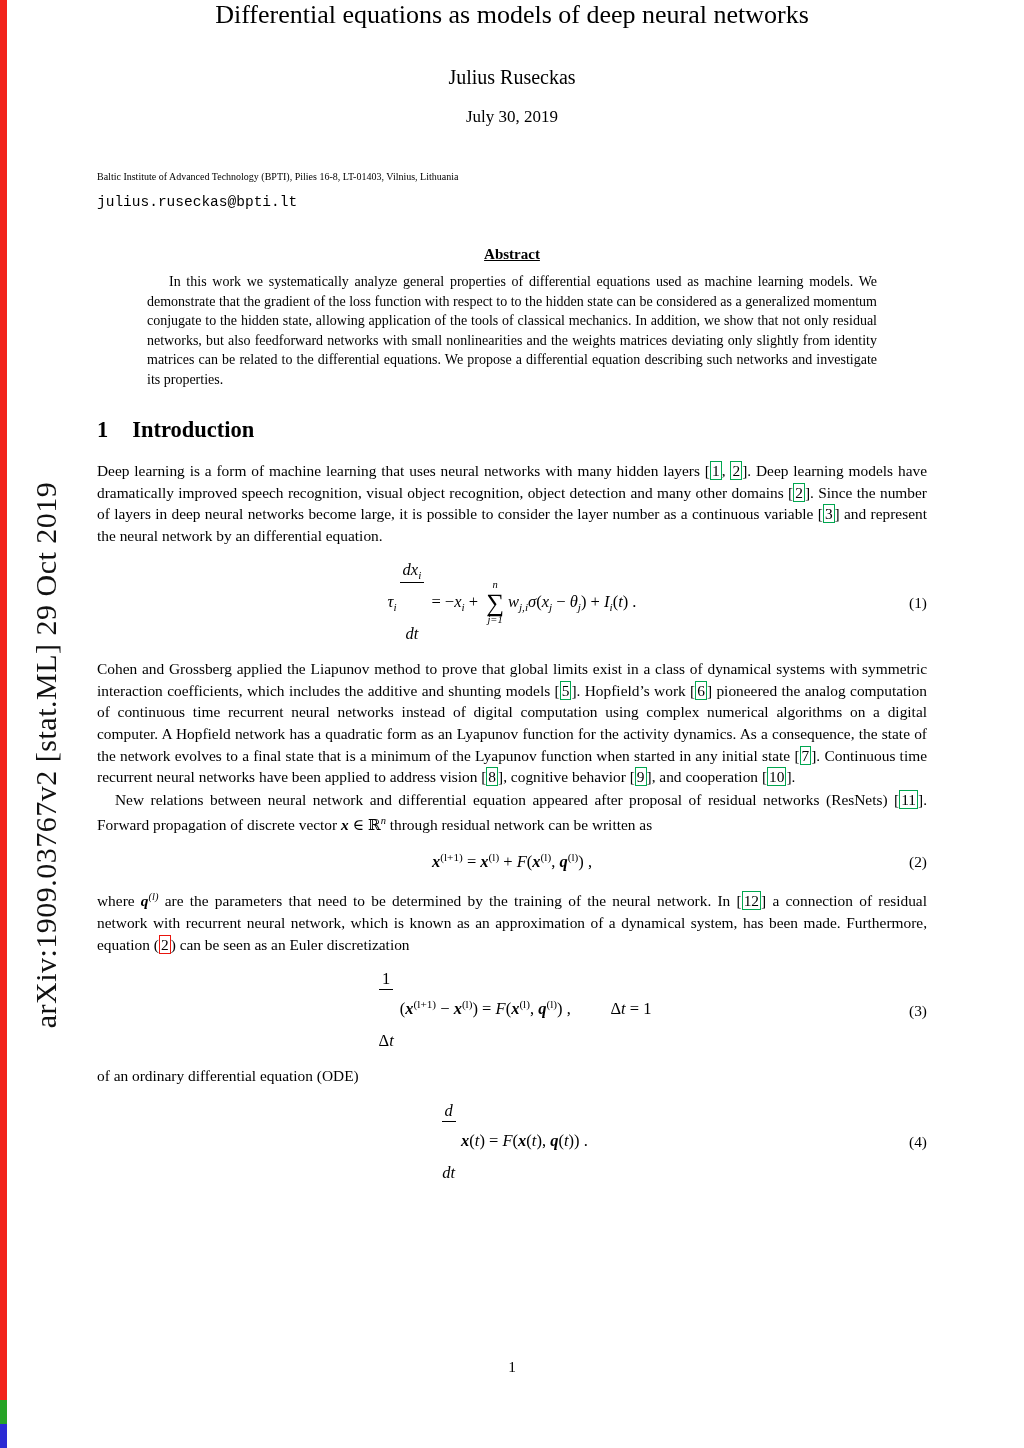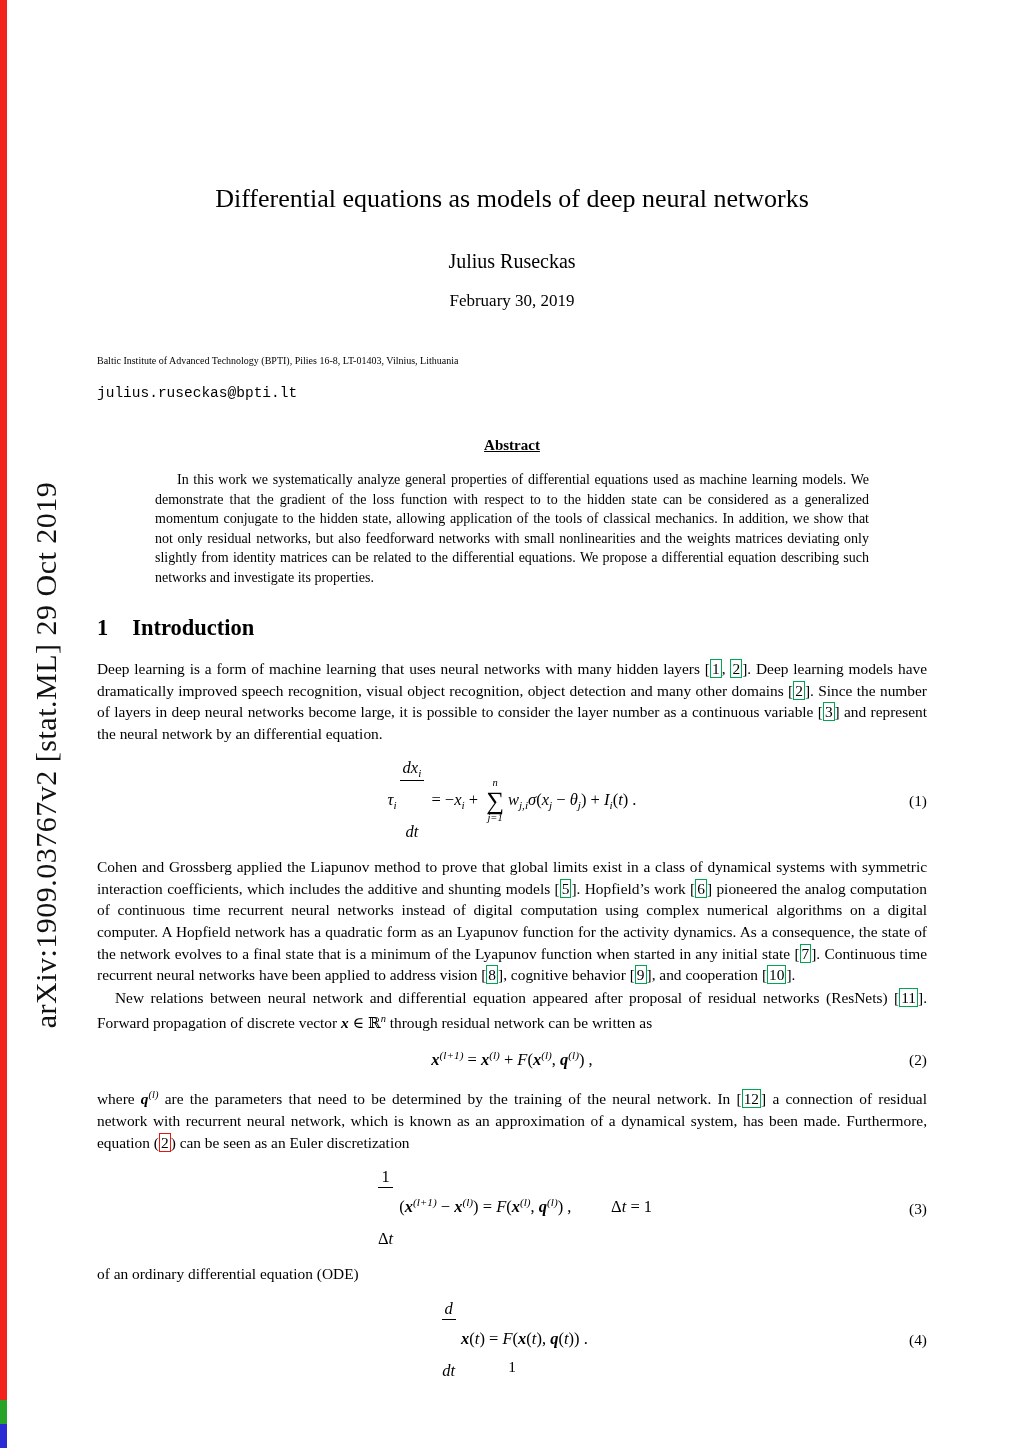--- a/index.html
+++ b/index.html
@@ -13,46 +13,46 @@
   .edge-green{top:1400px;height:24px;background:#27a327;}
   .edge-blue{top:1424px;height:24px;background:#2b2bd4;}
 
   
   .arxiv-label{
     position:absolute;left:46px;top:755px;
     transform:translate(-50%,-50%) rotate(-90deg);
     white-space:nowrap;font-size:30px;color:#111;letter-spacing:0.5px;
   }
 
-  .content{margin-left:97px;width:830px;padding-top:184px;position:relative;}
+  .content{margin-left:97px;width:830px;position:relative;}
 
   .title{font-size:26px;font-weight:normal;text-align:center;margin:0 0 0 0;}
   .author{font-size:20px;text-align:center;margin-top:36px;}
   .date{font-size:17px;text-align:center;margin-top:18px;}
   .affiliation{font-size:10px;margin-top:44px;}
-  .email{font-family:"Liberation Mono","DejaVu Sans Mono",monospace;font-size:14.5px;margin-top:19px;}
+  .email{font-family:"Liberation Mono","DejaVu Sans Mono",monospace;font-size:14.5px;margin-top:12px;}
 
   .abstract{margin:36px 42px 0 42px;}
   .abstract-heading{font-size:15px;font-weight:bold;text-align:center;margin-bottom:9px;text-decoration:underline;}
-  .abstract-text{font-size:14px;line-height:19.5px;text-align:justify;text-indent:22px;margin:16px;}
+  .abstract-text{font-size:14px;line-height:19.5px;text-align:justify;text-indent:22px;margin:8px;}
 
   .section-heading{font-size:22.5px;font-weight:bold;margin:28px 0 17px 0;}
   .section-heading .sec-num{margin-right:24px;}
 
   .para{font-size:15.4px;line-height:21.6px;text-align:justify;margin:0 0 1px 0;}
   .para.indent{text-indent:18px;}
 
   .cite-box{border:1px solid #00a64f;padding:0 1px;}
   .ref-box{border:1px solid #e8150d;padding:0 1px;}
 
   .mi{font-style:italic;}
   .mr{font-style:normal;}
   .mb{font-weight:bold;font-style:italic;}
   .msub{font-size:0.68em;font-style:italic;vertical-align:-0.35em;}
-  .msup{font-size:0.68em;font-style:italic;vertical-align:0.55em;}
+  .msup{font-size:0.68em;vertical-align:0.55em;}
   .tsup{font-size:10.5px;font-style:italic;vertical-align:super;}
 
   .equation{position:relative;text-align:center;margin:15px 0 14px 0;font-size:16.5px;}
   .eqnum{position:absolute;right:0;top:50%;transform:translateY(-50%);font-size:15.4px;}
 
   .frac{display:inline-flex;flex-direction:column;align-items:center;vertical-align:middle;margin:0 3px;line-height:1.15;justify-content:center;}
   .frac .num{border-bottom:1px solid #000;padding:0 3px;}
   .frac .den{padding:0 3px;margin-top:42px;}
 
   .sum{display:inline-flex;flex-direction:column;align-items:center;vertical-align:middle;margin:0 4px;line-height:1;}
@@ -67,21 +67,21 @@
 <div class="edge edge-red"></div>
 <div class="edge edge-green"></div>
 <div class="edge edge-blue"></div>
 
 <div class="arxiv-label">arXiv:1909.03767v2  [stat.ML]  29 Oct 2019</div>
 
 <div class="content">
 
   <h1 class="title">Differential equations as models of deep neural networks</h1>
   <div class="author">Julius Ruseckas</div>
-  <div class="date">February 30, 2019</div>
+  <div class="date">July 30, 2019</div>
 
   <div class="affiliation">Baltic Institute of Advanced Technology (BPTI), Pilies 16-8, LT-01403, Vilnius, Lithuania</div>
   <div class="email">julius.ruseckas@bpti.lt</div>
 
   <div class="abstract">
     <div class="abstract-heading">Abstract</div>
     <p class="abstract-text">In this work we systematically analyze general properties of differential equations used as machine learning models. We demonstrate that the gradient of the loss function with respect to to the hidden state can be considered as a generalized momentum conjugate to the hidden state, allowing application of the tools of classical mechanics. In addition, we show that not only residual networks, but also feedforward networks with small nonlinearities and the weights matrices deviating only slightly from identity matrices can be related to the differential equations. We propose a differential equation describing such networks and investigate its properties.</p>
   </div>
 
   <h2 class="section-heading">

